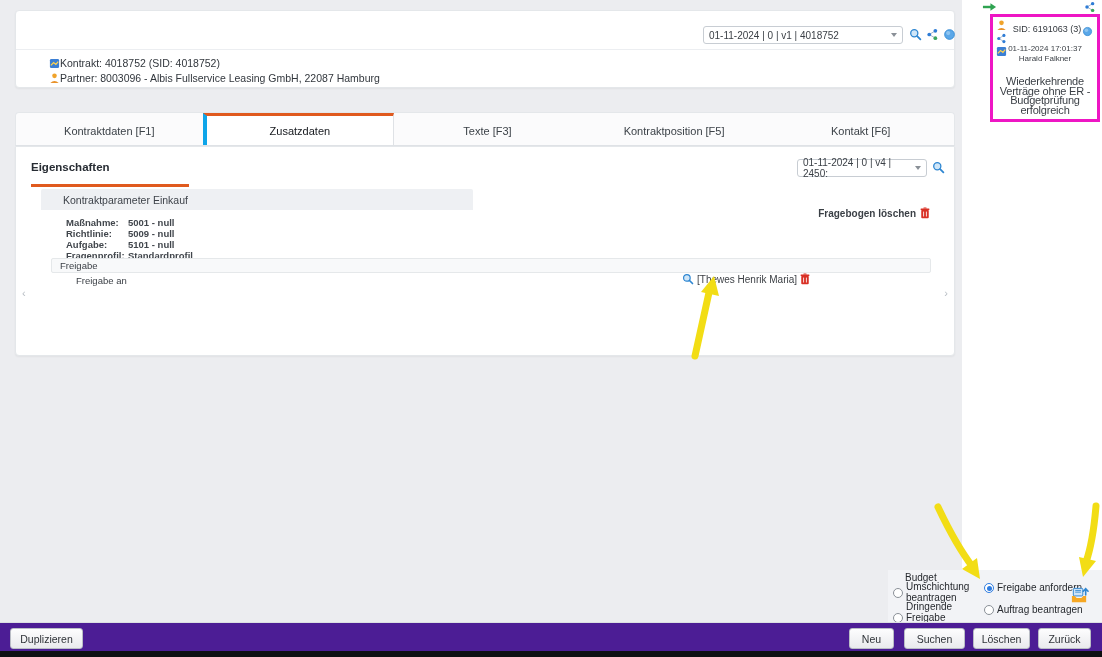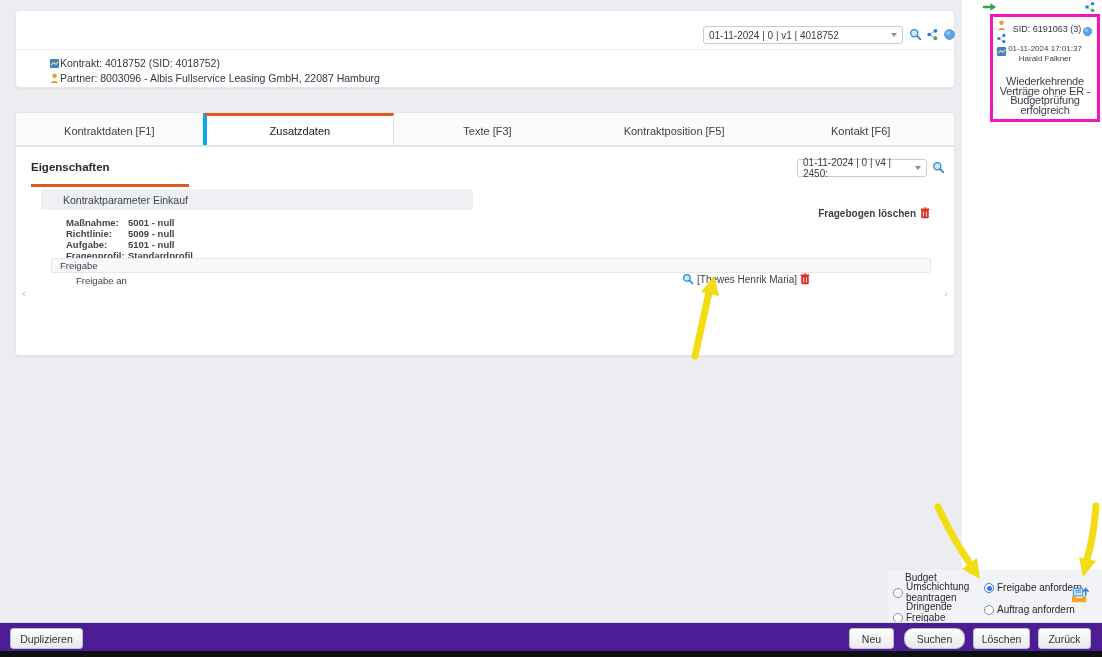--- a/index.html
+++ b/index.html
@@ -77,21 +77,21 @@
 
   
   .footer-bar { position:absolute; left:0; top:622px; width:1102px; height:29px; background:#4c1d95; border-top:1px solid #dcdfe3; }
   .btn {
     position:absolute; top:5px; height:21px; border:1px solid #b9bdc5; border-radius:3px;
     background:linear-gradient(#fdfdfe,#e9eaed); font-size:10.5px; color:#2f3338;
     display:flex; align-items:center; justify-content:center; cursor:pointer; font-family:inherit;
   }
   .btn-dup { left:10px; width:73px; }
   .btn-neu { left:849px; width:45px; }
-  .btn-such { left:904px; width:61px;border-radius:9px; }
+  .btn-such { left:904px; width:61px; }
   .btn-loes { left:973px; width:57px; }
   .btn-zur { left:1038px; width:53px; }
   .black-bar { position:absolute; left:0; top:651px; width:1102px; height:6px; background:#0e0f11; }
 
   .overlay { position:absolute; left:0; top:0; width:1102px; height:657px; pointer-events:none; z-index:50; }
   svg.icon { display:block; }
 </style>
 </head>
 <body>
 
@@ -303,21 +303,21 @@
     <div class="bopt opt1">
       <span class="radio checked"></span>
       <span class="lbl">Freigabe anfordern</span>
     </div>
     <div class="bopt opt2">
       <span class="radio"></span>
       <span class="lbl">Dringende Freigabe anfordern</span>
     </div>
     <div class="bopt opt3">
       <span class="radio"></span>
-      <span class="lbl">Auftrag anfordern</span>
+      <span class="lbl">Auftrag beantragen</span>
     </div>
     <span class="send-btn">
       <svg class="icon" width="19" height="18" viewBox="0 0 20 18">
         <rect x="3.5" y="2" width="10" height="8" rx="1" fill="#cfe4f9" stroke="#2e86d1" stroke-width="1"></rect>
         <line x1="5.5" y1="4.2" x2="11.5" y2="4.2" stroke="#2e86d1" stroke-width="0.9"></line>
         <line x1="5.5" y1="6" x2="11.5" y2="6" stroke="#2e86d1" stroke-width="0.9"></line>
         <path d="M2 10 L5 10 L7 12.2 L12 12.2 L14 10 L17 10 L17 16.5 L2 16.5 Z" fill="#f6a723"></path>
         <path d="M16.5 9 L16.5 2.5 M14 5 L16.5 2.3 L19 5" stroke="#2e86d1" stroke-width="1.7" fill="none" stroke-linecap="round"></path>
       </svg>
     </span>

